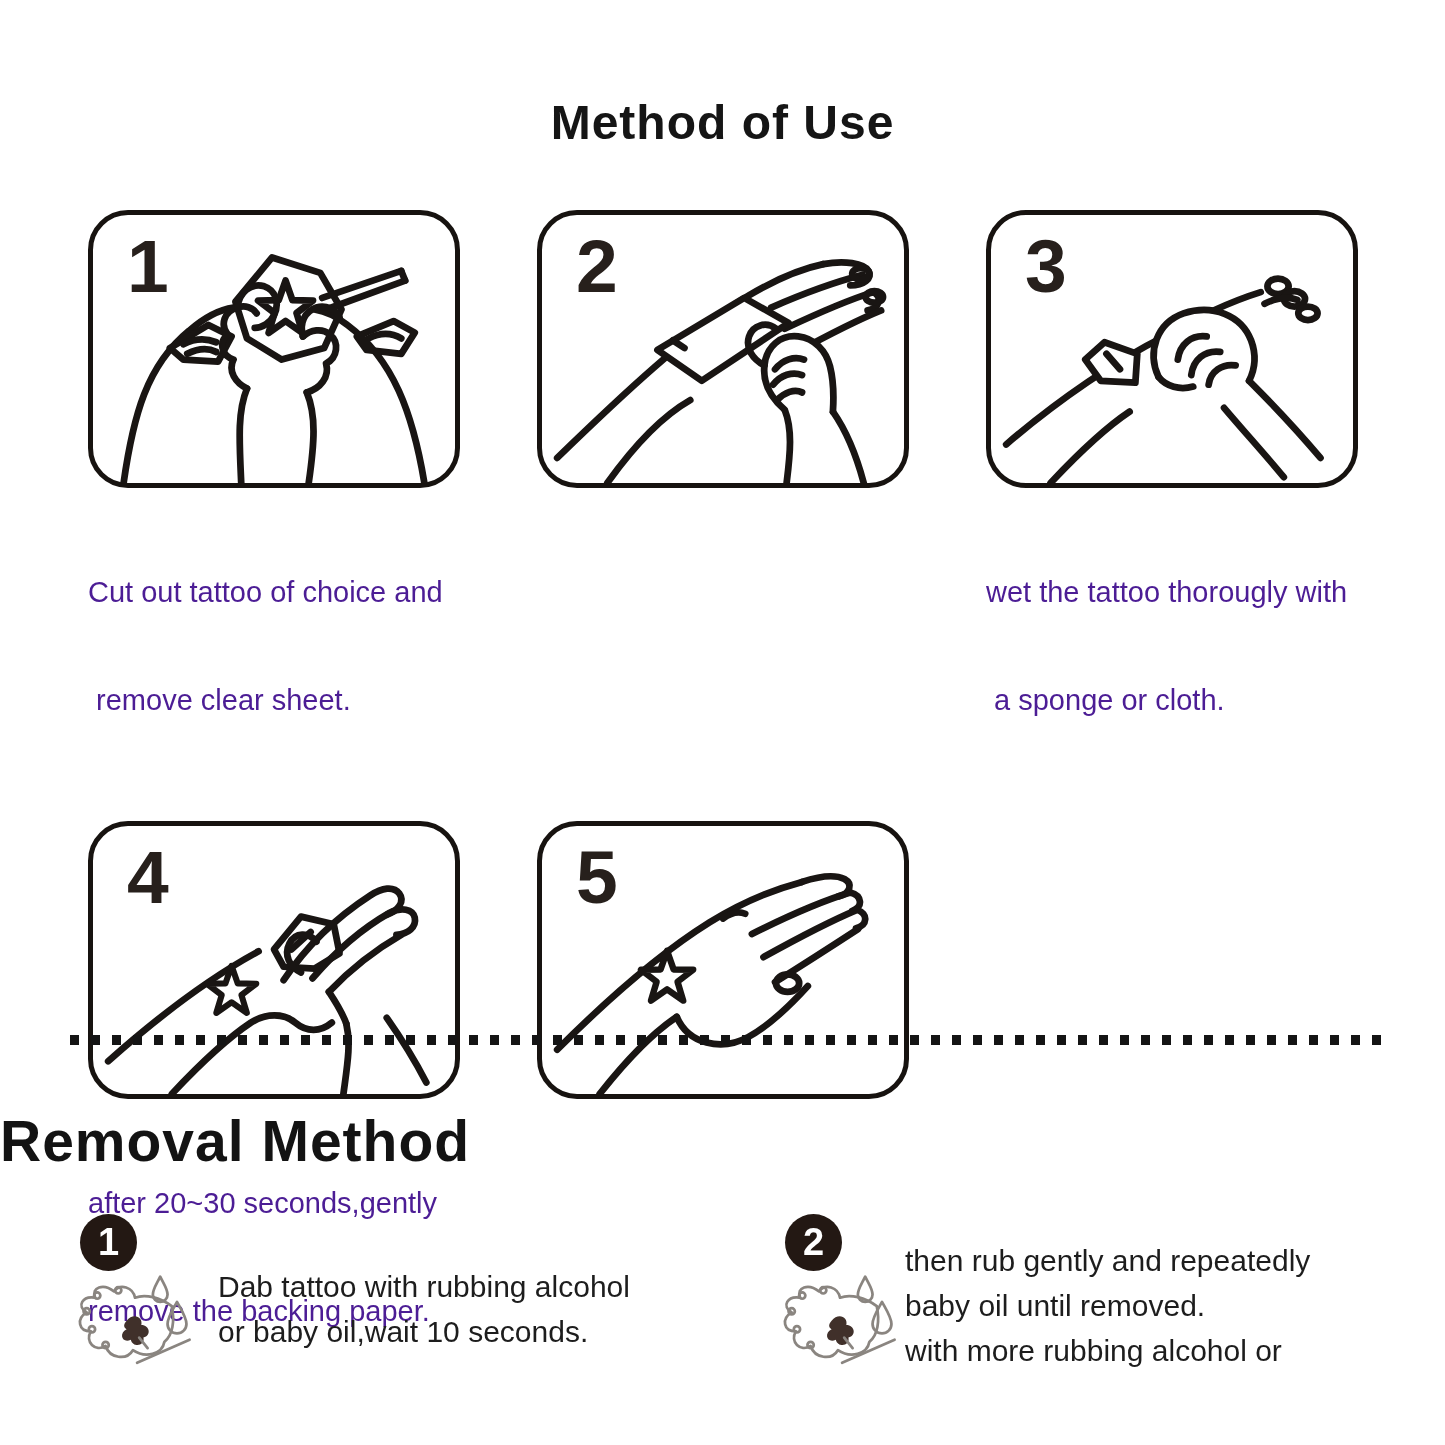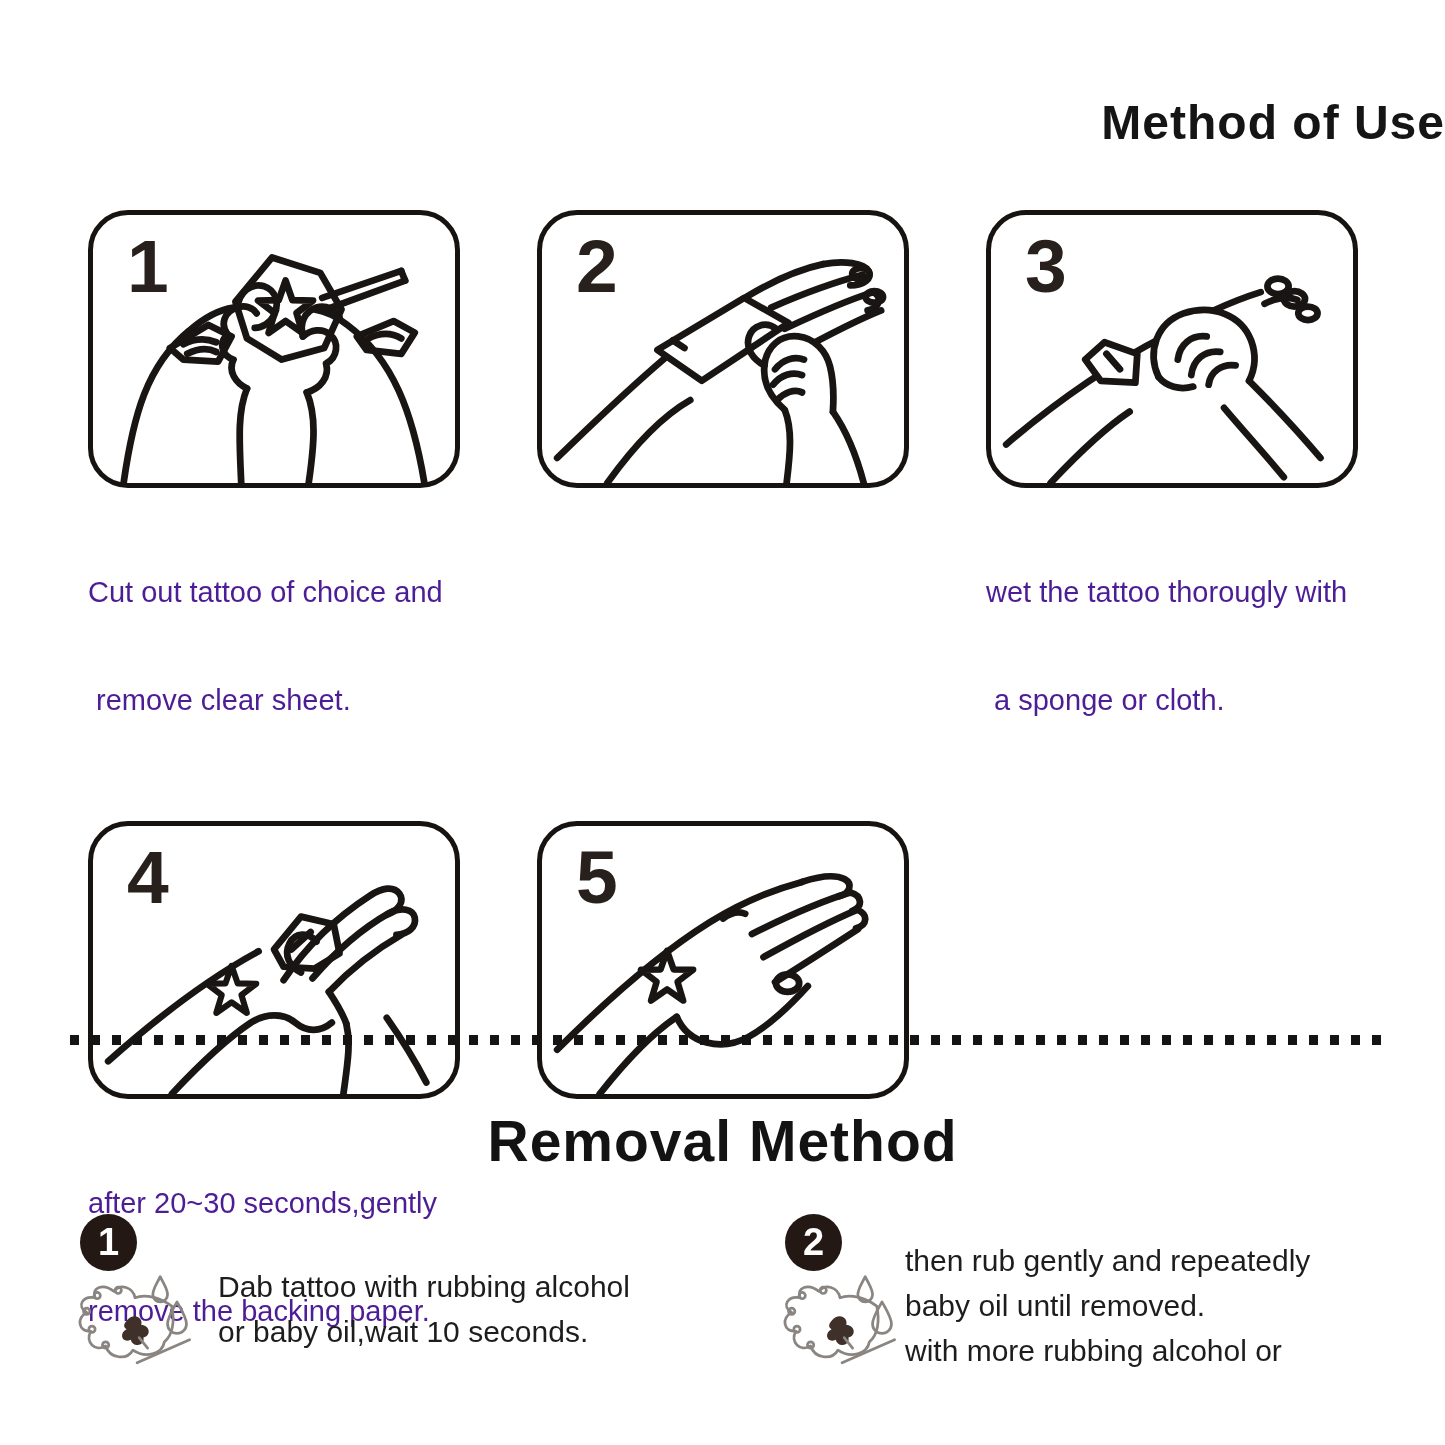--- a/index.html
+++ b/index.html
@@ -2,21 +2,21 @@
 <html><head>
 <meta charset="utf-8">
 <style>
   html,body { margin:0; padding:0; background:#ffffff; }
   .sheet {
     position:relative; width:1445px; height:1445px; background:#ffffff;
     font-family:"Liberation Sans", sans-serif; color:#1e1e1e; overflow:hidden;
   }
   .main-title {
     position:absolute; top:95px; left:0; width:100%; margin:0;
-    text-align:right; font-size:48px; font-weight:bold; color:#151515; letter-spacing:1px;
+    text-align:center; font-size:48px; font-weight:bold; color:#151515; letter-spacing:1px;
   }
   .steps-grid {
     position:absolute; left:88px; top:210px; width:1270px;
     display:grid; grid-template-columns:372px 372px 372px; column-gap:77px; row-gap:31px;
   }
   .step-box {
     position:relative; width:372px; height:278px; box-sizing:border-box;
     border:5px solid #171310; border-radius:40px; background:#fff;
   }
   .step-num {
@@ -32,21 +32,21 @@
   .step-caption {
     margin:14px 0 0 0; font-size:29px; line-height:36px; color:#4c1d95; white-space:pre;
   }
   .step-caption span { display:block; }
   .dotted-divider {
     position:absolute; left:70px; right:64px; top:1035px; height:10px;
     background:repeating-linear-gradient(90deg,#141414 0 9px, transparent 9px 21px);
   }
   .removal-title {
     position:absolute; top:1108px; left:0; width:100%; margin:0;
-    text-align:center; font-size:57px; font-weight:bold; color:#131313; letter-spacing:1px;
+    text-align:left; font-size:57px; font-weight:bold; color:#131313; letter-spacing:1px;
   }
   .removal-step { position:absolute; top:1212px; }
   .removal-step.one { left:78px;  width:640px; }
   .removal-step.two { left:783px; width:640px; }
   .removal-figure { position:absolute; left:0; top:0; width:130px; height:175px; }
   .removal-badge {
     position:absolute; left:2px; top:2px; width:57px; height:57px; border-radius:50%;
     background:#231813; color:#ffffff; font-size:38px; font-weight:bold;
     display:flex; align-items:center; justify-content:center;
   }

